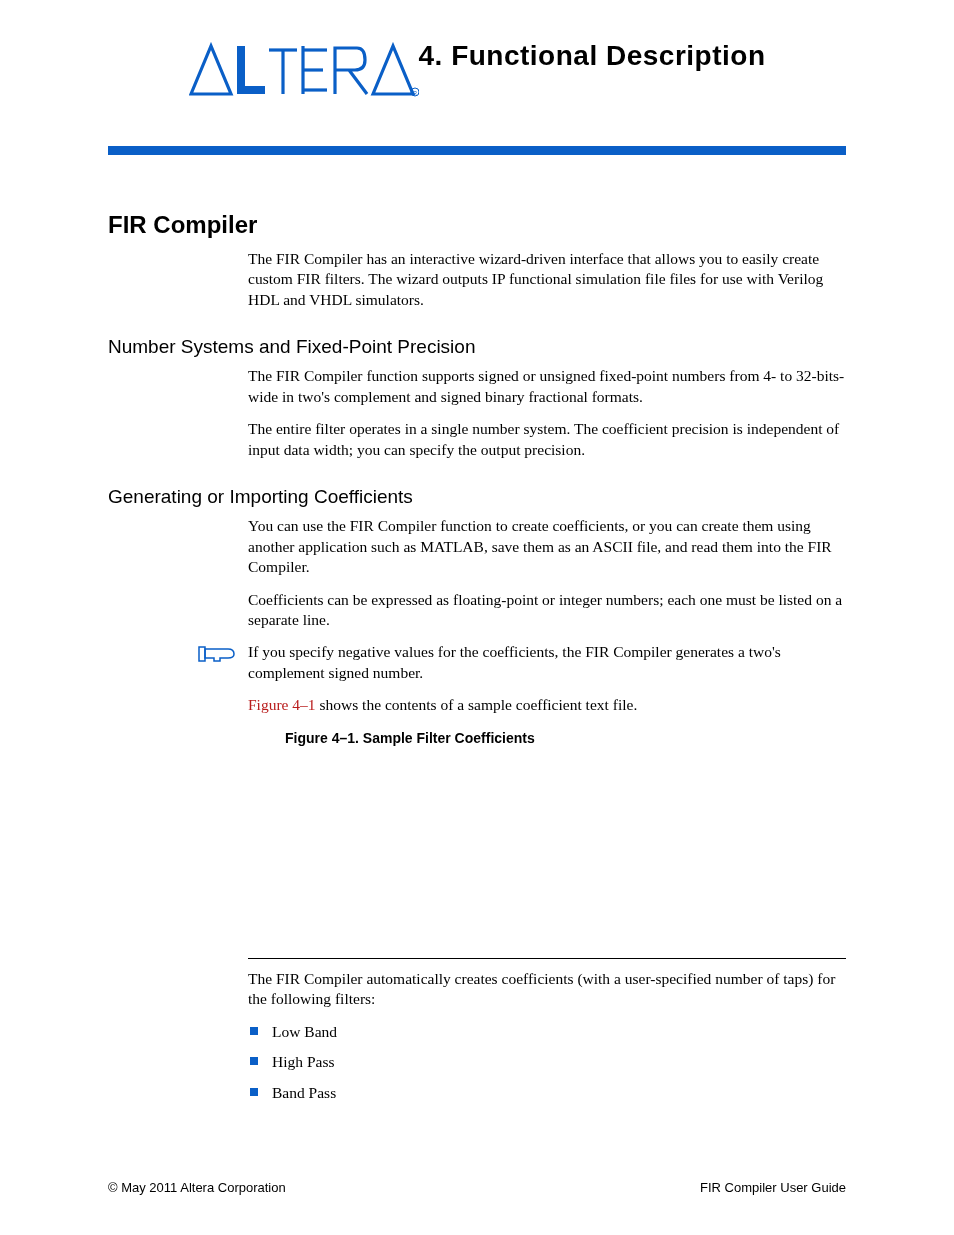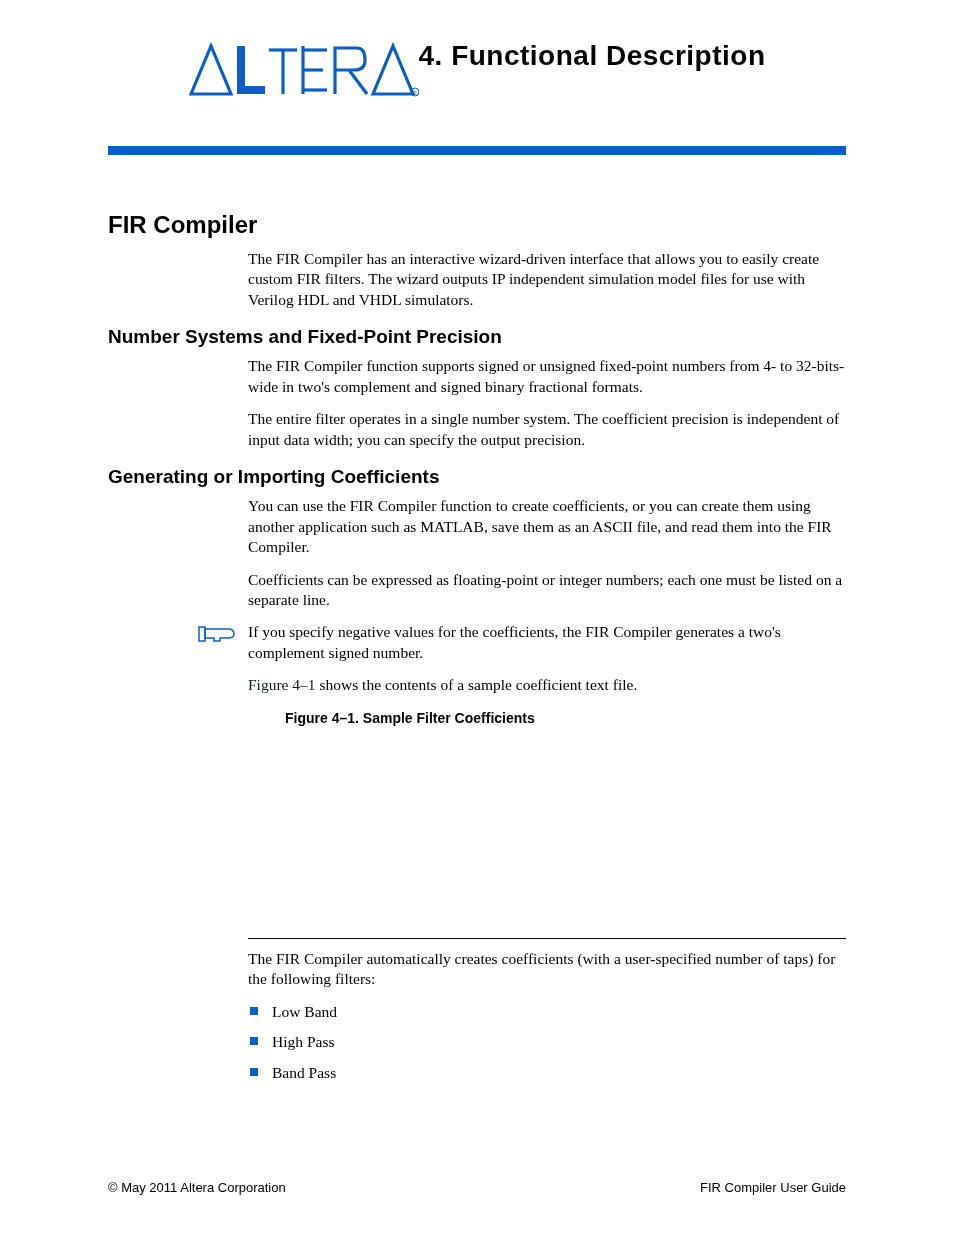--- a/index.html
+++ b/index.html
@@ -38,23 +38,23 @@
   }
   .h1 {
     font-family: "Arial Narrow", Arial, sans-serif;
     font-weight: bold;
     font-size: 24px;
     margin-top: 56px;
     margin-bottom: 10px;
   }
   .h2 {
     font-family: "Arial Narrow", Arial, sans-serif;
-    font-weight: bold;
+    font-weight: normal;
     font-size: 19px;
-    margin-top: 16px;
+    margin-top: 26px;
     margin-bottom: 8px;
   }
   .body-block {
     margin-left: 140px;
   }
   .para {
     font-size: 15.5px;
     line-height: 1.32;
     margin: 0 0 12px 0;
   }
@@ -68,21 +68,21 @@
   .note-icon {
     flex: 0 0 50px;
     color: #0a5fc7;
     padding-top: 2px;
   }
   .note-text {
     flex: 1;
     font-size: 15.5px;
     line-height: 1.32;
   }
-  .fig-ref { color: #0f172a; }
+  .fig-ref { color: #b91c1c; }
   .fig-title {
     font-family: "Arial Narrow", Arial, sans-serif;
     font-weight: bold;
     font-size: 14px;
     margin: 14px 0 2px 0;
     padding-left: 37px;
   }
   .fig-space {
     height: 210px;
   }
@@ -148,21 +148,21 @@
         <text x="226" y="53" font-size="5" text-anchor="middle" fill="#0a5fc7" font-family="Arial">R</text>
       </svg>
     </div>
     <div class="chapter-title">4.  Functional Description</div>
   </div>
 
   <div class="blue-rule"></div>
 
   <div class="h1">FIR Compiler</div>
   <div class="body-block">
-    <p class="para">The FIR Compiler has an interactive wizard-driven interface that allows you to easily create custom FIR filters. The wizard outputs IP independent simulation model files for use with Verilog HDL and VHDL simulators.</p>
+    <p class="para">The FIR Compiler has an interactive wizard-driven interface that allows you to easily create custom FIR filters. The wizard outputs IP functional simulation file files for use with Verilog HDL and VHDL simulators.</p>
   </div>
 
   <div class="h2">Number Systems and Fixed-Point Precision</div>
   <div class="body-block">
     <p class="para">The FIR Compiler function supports signed or unsigned fixed-point numbers from 4- to 32-bits-wide in two's complement and signed binary fractional formats.</p>
     <p class="para">The entire filter operates in a single number system. The coefficient precision is independent of input data width; you can specify the output precision.</p>
   </div>
 
   <div class="h2">Generating or Importing Coefficients</div>
   <div class="body-block">

